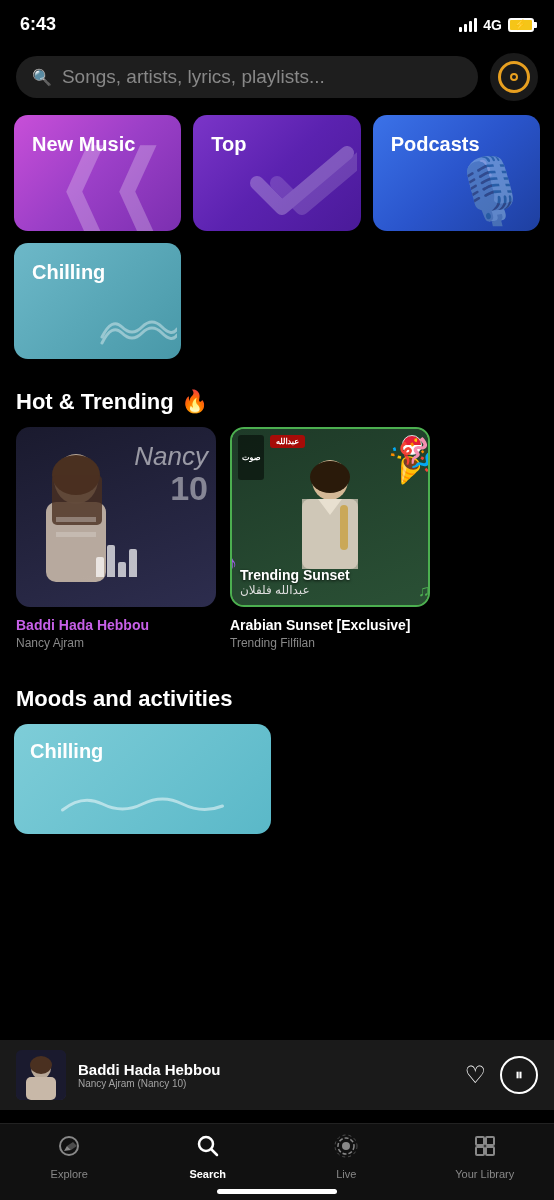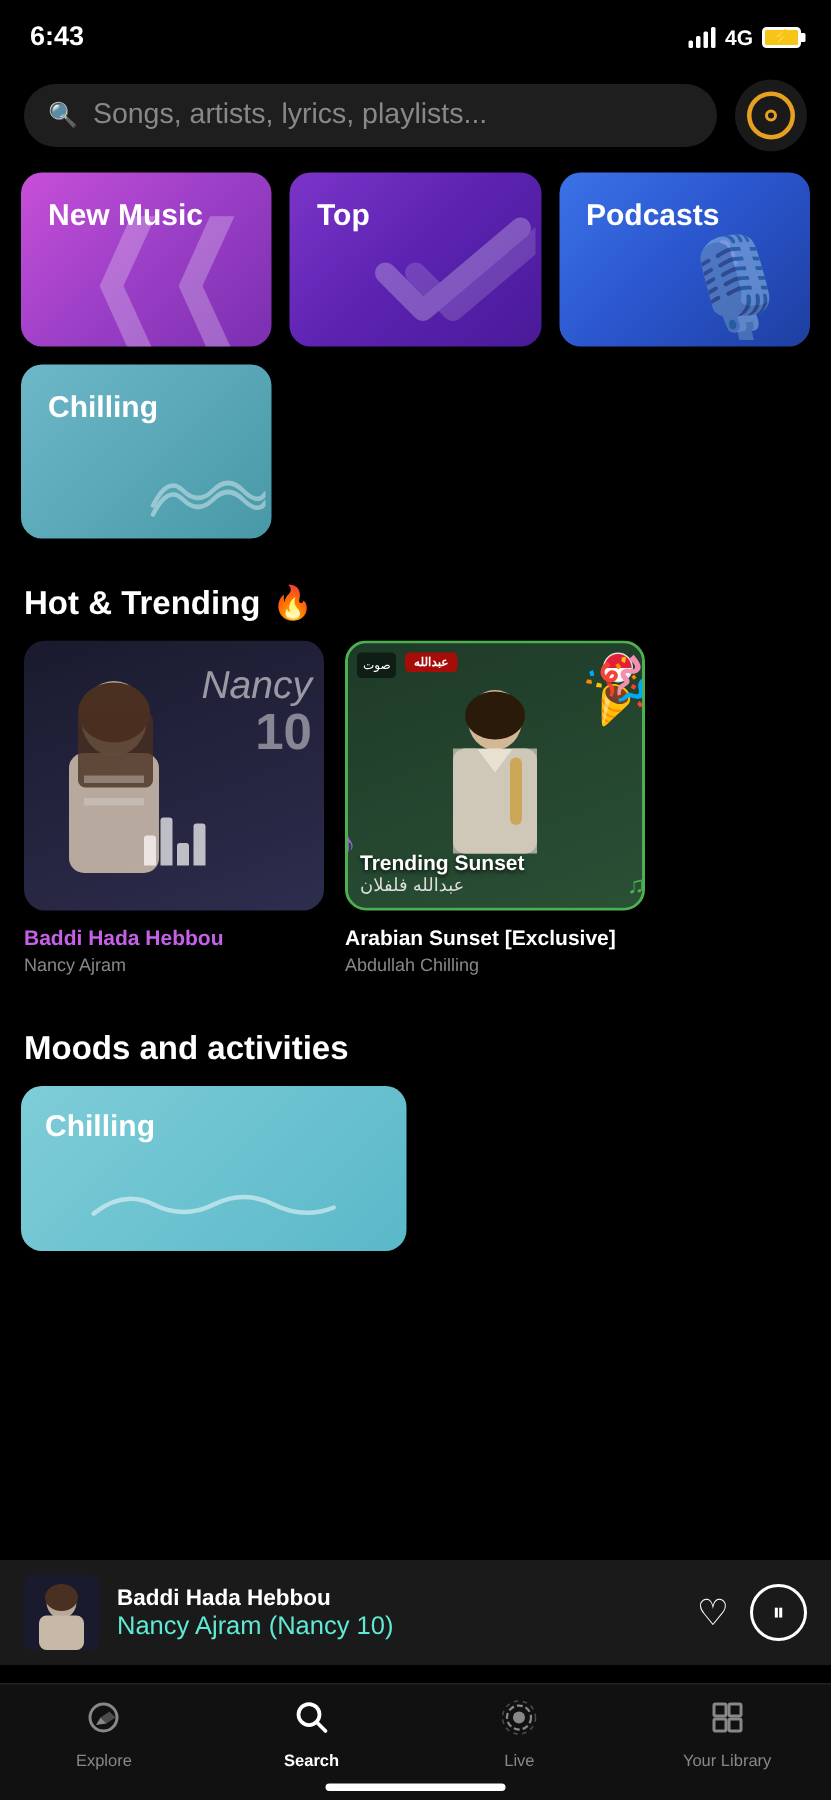--- a/index.html
+++ b/index.html
@@ -383,22 +383,22 @@
     }
     .np-info {
       flex: 1;
     }
     .np-title {
       font-size: 15px;
       font-weight: 600;
       color: #fff;
     }
     .np-artist {
-      font-size: 17px;
-      color: #5eead4;
+      font-size: 10px;
+      color: #a3a3a3;
     }
     .np-controls {
       display: flex;
       align-items: center;
       gap: 14px;
     }
     .np-heart {
       font-size: 24px;
       color: #fff;
     }
@@ -571,21 +571,21 @@
       </div>
       <div class="trending-card-title">Baddi Hada Hebbou</div>
       <div class="trending-card-subtitle">Nancy Ajram</div>
     </div>
 
     <div class="trending-card">
       <div class="trending-image arabian-card">
 
         <div style="position:absolute;inset:0;background:linear-gradient(160deg,#1e3a28,#2a5035);border-radius:12px;"></div>
 
-        <div class="logo-tag" style="top:6px;left:6px;font-size:8px;background:rgba(0,0,0,0.5);padding:4px 4px;border-radius:3px;">صوت</div>
+        <div class="logo-tag" style="top:6px;left:6px;font-size:8px;background:rgba(0,0,0,0.5);padding:18px 4px;border-radius:3px;font-weight:bold;">صوت</div>
         <div style="position:absolute;top:6px;left:38px;background:rgba(200,0,0,0.8);border-radius:3px;padding:2px 6px;font-size:8px;color:#fff;font-weight:bold;">عبدالله</div>
         <div class="pepsi-logo" style="position:absolute;top:6px;right:6px;"></div>
 
         <div style="position:absolute;inset:0;display:flex;align-items:center;justify-content:center;">
           <svg viewBox="0 0 160 130" width="160" height="130" style="position:absolute;bottom:20px;">
 
             <ellipse cx="80" cy="25" rx="18" ry="20" fill="#d4b896"></ellipse>
             <rect x="52" y="44" width="56" height="70" rx="8" fill="#e8e0d0"></rect>
 
             <path d="M52 44 L68 44 L80 60 L92 44 L108 44 L108 114 L52 114 Z" fill="#c8c0b0" opacity="0.8"></path>
@@ -600,21 +600,21 @@
           <div style="font-size:14px;font-weight:700;color:#fff;text-shadow:0 1px 3px rgba(0,0,0,0.8);">Trending Sunset</div>
           <div style="font-size:12px;color:#ddd;">عبدالله فلفلان</div>
         </div>
 
         <div class="party-hat">🎉</div>
 
         <div style="position:absolute;left:-5px;bottom:30px;font-size:20px;color:#9c60e0;">♪</div>
         <div style="position:absolute;right:-2px;bottom:5px;font-size:16px;color:#4caf50;">♫</div>
       </div>
       <div class="trending-card-title white">Arabian Sunset [Exclusive]</div>
-      <div class="trending-card-subtitle">Abdullah Chilling</div>
+      <div class="trending-card-subtitle">Trending Filfilan</div>
     </div>
 
 
   </div>
 
   <div class="section-header">
     <span class="section-title">Moods and activities</span>
   </div>
 
   <div class="moods-grid">

